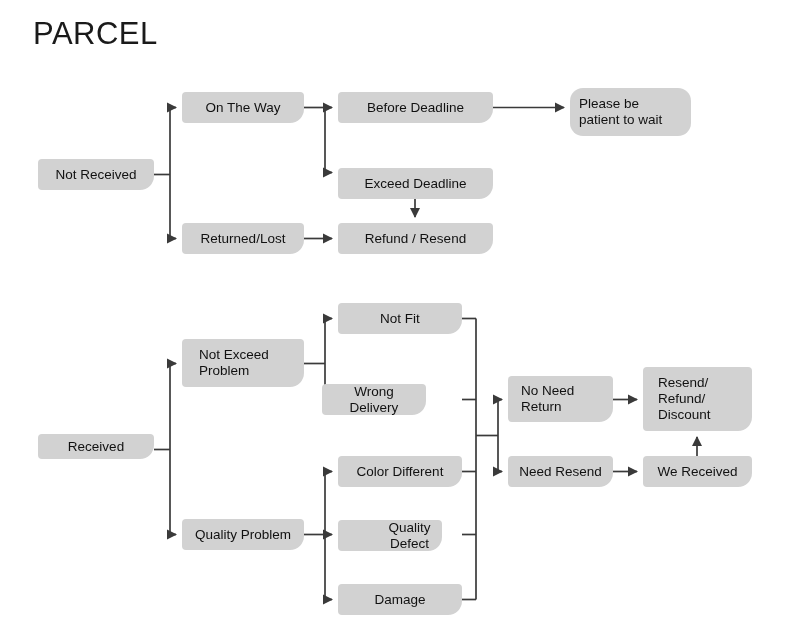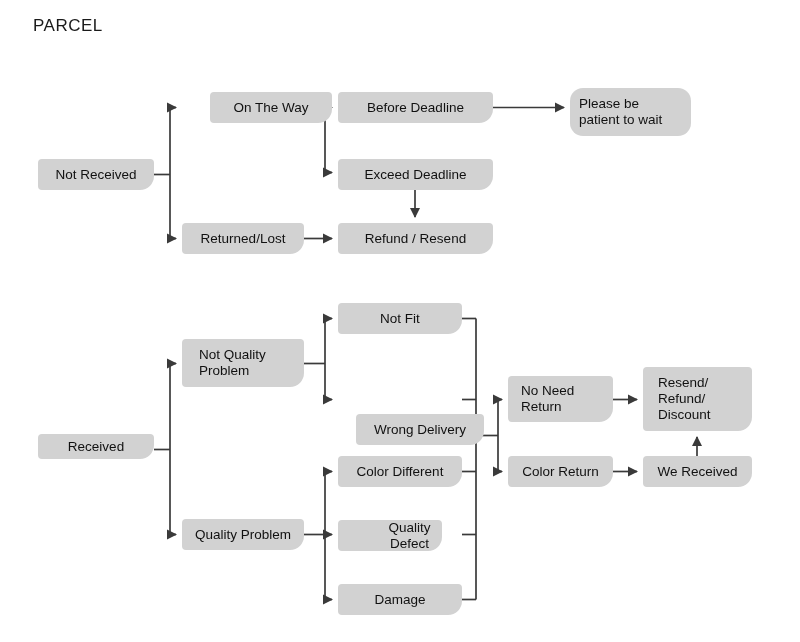--- a/index.html
+++ b/index.html
@@ -28,21 +28,21 @@
     left: 0;
     top: 0;
     width: 800px;
     height: 642px;
     pointer-events: none;
   }
   .page-title {
     position: absolute;
     left: 33px;
     top: 16px;
-    font-size: 17px;
+    font-size: 31px;
     letter-spacing: 0.5px;
     color: #1a1a1a;
     white-space: nowrap;
   }
   .node {
     position: absolute;
     box-sizing: border-box;
     background: #d2d2d2;
     border-radius: 4px 4px 14px 4px;
     font-size: 13.5px;
@@ -136,63 +136,63 @@
 
       <path d="M 697 456 L 697 437" marker-end="url(#arrow)"></path>
 
     </g>
   </svg>
 
   <div class="node center" style="left:38px; top:159px; width:116px; height:31px;">
     <span class="label">Not Received</span>
   </div>
 
-  <div class="node center" style="left:182px; top:92px; width:122px; height:31px;margin-left:28px;">
+  <div class="node center" style="left:182px; top:92px; width:122px; height:31px;">
     <span class="label">On The Way</span>
   </div>
 
   <div class="node center" style="left:182px; top:223px; width:122px; height:31px;">
     <span class="label">Returned/Lost</span>
   </div>
 
   <div class="node center" style="left:338px; top:92px; width:155px; height:31px;">
     <span class="label">Before Deadline</span>
   </div>
 
-  <div class="node center" style="left:338px; top:159px; width:155px; height:31px;">
+  <div class="node center" style="left:338px; top:168px; width:155px; height:31px;">
     <span class="label">Exceed Deadline</span>
   </div>
 
   <div class="node center" style="left:338px; top:223px; width:155px; height:31px;">
     <span class="label">Refund / Resend</span>
   </div>
 
   <div class="node left" style="left:570px; top:88px; width:121px; height:48px;border-radius:13px;">
     <span class="label">Please be
 patient to wait</span>
   </div>
 
   <div class="node center" style="left:38px; top:434px; width:116px; height:25px;">
     <span class="label">Received</span>
   </div>
 
   <div class="node left" style="left:182px; top:339px; width:122px; height:48px; padding-left:17px;">
-    <span class="label">Not Quality
+    <span class="label">Not Exceed
 Problem</span>
   </div>
 
   <div class="node center" style="left:182px; top:519px; width:122px; height:31px;">
     <span class="label">Quality Problem</span>
   </div>
 
   <div class="node center" style="left:338px; top:303px; width:124px; height:31px;text-align:center;">
     <span class="label">Not Fit</span>
   </div>
 
-  <div class="node center" style="left:356px; top:384px; width:128px; height:31px;margin-top:30px;">
+  <div class="node center" style="left:322px; top:384px; width:104px; height:31px;">
     <span class="label">Wrong Delivery</span>
   </div>
 
   <div class="node center" style="left:338px; top:456px; width:124px; height:31px;">
     <span class="label">Color Different</span>
   </div>
 
   <div class="node center" style="left:338px; top:520px; width:104px; height:31px;padding-left:48px;">
     <span class="label">Quality Defect</span>
   </div>
@@ -200,21 +200,21 @@
   <div class="node center" style="left:338px; top:584px; width:124px; height:31px;">
     <span class="label">Damage</span>
   </div>
 
   <div class="node left" style="left:508px; top:376px; width:105px; height:46px; padding-left:13px;">
     <span class="label">No Need
 Return</span>
   </div>
 
   <div class="node center" style="left:508px; top:456px; width:105px; height:31px;">
-    <span class="label">Color Return</span>
+    <span class="label">Need Resend</span>
   </div>
 
   <div class="node left" style="left:643px; top:367px; width:109px; height:64px; padding-left:15px;">
     <span class="label">Resend/
 Refund/
 Discount</span>
   </div>
 
   <div class="node center" style="left:643px; top:456px; width:109px; height:31px;">
     <span class="label">We Received</span>

